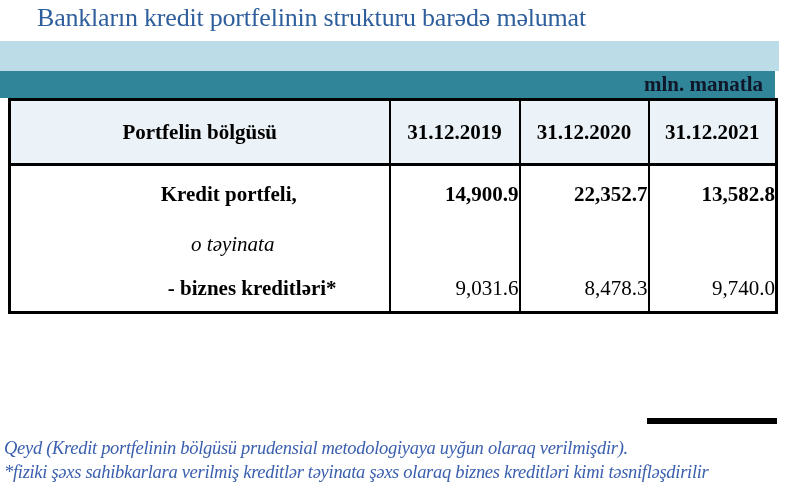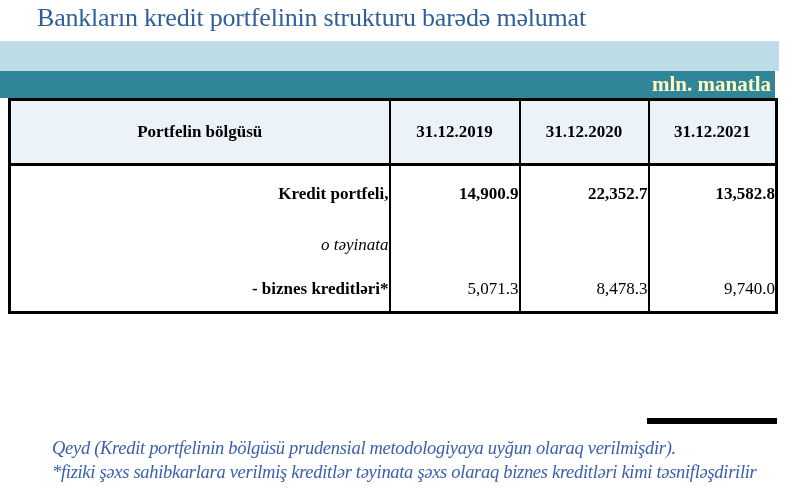--- a/index.html
+++ b/index.html
@@ -21,38 +21,38 @@
 
   .bar-light {
     position: absolute; left: 0; top: 41px;
     width: 779px; height: 30px;
     background: var(--light_bar, #bcdde7);
   }
   .bar-teal {
     position: absolute; left: 0; top: 71px;
     width: 775px; height: 27px;
     background: var(--teal_bar, #318598);
-    color: #fef9c3;
+    color: #0f172a;
     font-size: 21px; font-weight: bold;
     text-align: right;
     line-height: 27px;
     box-sizing: border-box;
-    padding-right: 4px;
+    padding-right: 12px;
   }
 
   .table-wrap { position: absolute; left: 8px; top: 98px; }
   table.data {
     border-collapse: collapse;
     table-layout: fixed;
     width: 767px;
     border: 3px solid var(--border_black, #000000);
   }
   table.data th, table.data td {
     padding: 0;
-    font-size: 17px;
+    font-size: 21px;
     color: #000000;
     overflow: hidden;
     white-space: nowrap;
   }
   table.data th {
     background: var(--header_bg, #ebf3f8);
     font-weight: bold;
     text-align: center;
     height: 62px;
     border-bottom: 3px solid var(--border_black, #000000);
@@ -61,40 +61,39 @@
     border-left: 2px solid var(--border_black, #000000);
   }
   td.num { text-align: right; padding-right: 3px; }
   tr.row-main td { font-weight: bold; }
   tr.row-main { height: 58px; }
   tr.row-sub { height: 44px; }
   tr.row-sub td { font-style: italic; }
   tr.row-item-1 { height: 46px; }
   tr.row-item-2 { height: 52px; }
   tr.row-item-3 { height: 50px; }
-  td.label { text-align: right; }
+  td.label { text-align: center; }
   .pl-main { padding-left: 58px !important; }
   .pl-sub  { padding-left: 66px !important; }
   .pl-item { padding-left: 105px !important; font-weight: bold; }
 
   .bottom-step {
     position: absolute; left: 647px; top: 418px;
     width: 130px; height: 6px;
     background: var(--border_black, #000000);
   }
 
   .notes {
     position: absolute; left: 4px; top: 436px;
     color: var(--note_blue, #3a5fae);
     font-style: italic;
     font-size: 18.5px;
     letter-spacing: -0.3px;
     line-height: 24px;
     white-space: nowrap;
-    margin-left: 48px;
   }
 </style>
 </head>
 <body style="--title_blue: #2e5f9c; --light_bar: #bcdde7; --teal_bar: #318598; --header_bg: #ebf3f8; --note_blue: #3a5fae; --border_black: #000000;">
 
 <div class="page-title">Bankların kredit portfelinin strukturu barədə məlumat</div>
 
 <div class="bar-light"></div>
 <div class="bar-teal">
   <span>mln. manatla</span>
@@ -124,21 +123,21 @@
         <td class="num">13,582.8</td>
       </tr>
       <tr class="row-sub">
         <td class="label pl-sub">o təyinata</td>
         <td class="num"></td>
         <td class="num"></td>
         <td class="num"></td>
       </tr>
       <tr class="row-item-1">
         <td class="label pl-item">- biznes kreditləri*</td>
-        <td class="num">5,071.3</td>
+        <td class="num">9,031.6</td>
         <td class="num">8,478.3</td>
         <td class="num">9,740.0</td>
       </tr>
     </tbody>
   </table>
 </div>
 
 <div class="bottom-step"></div>
 
 <div class="notes">

